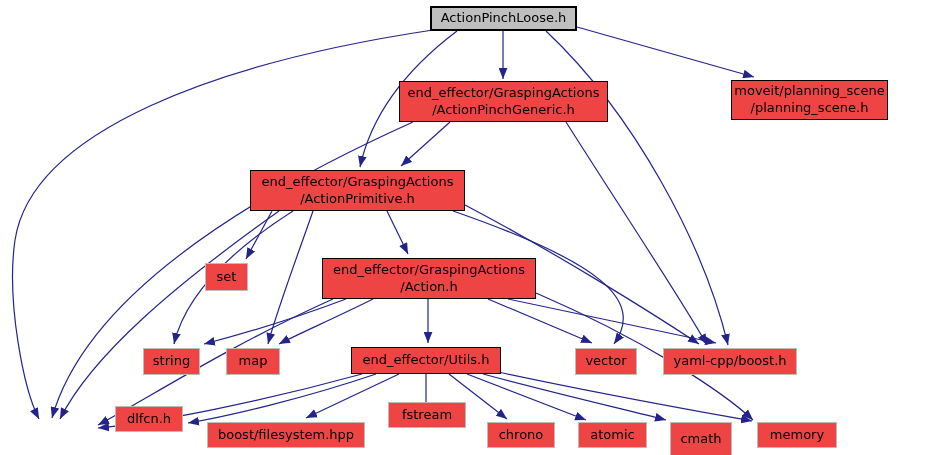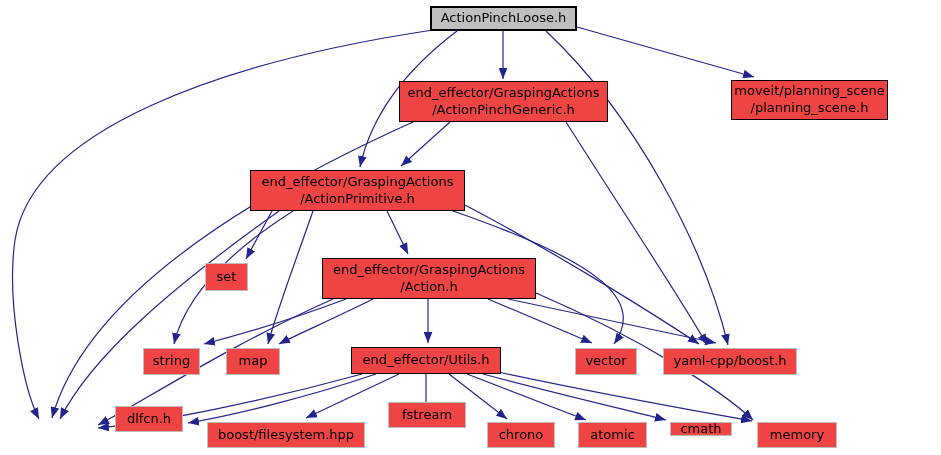--- a/index.html
+++ b/index.html
@@ -91,17 +91,17 @@
   <div class="node" style="left:115px;top:406px;width:68px;height:26px">dlfcn.h</div>
 
   <div class="node" style="left:207px;top:422px;width:158px;height:26px">boost/filesystem.hpp</div>
 
   <div class="node" style="left:388px;top:402px;width:78px;height:26px">fstream</div>
 
   <div class="node" style="left:487px;top:422px;width:68px;height:26px">chrono</div>
 
   <div class="node" style="left:578px;top:422px;width:69px;height:26px">atomic</div>
 
-  <div class="node" style="left:670px;top:422px;width:62px;height:14px">cmath</div>
+  <div class="node" style="left:670px;top:422px;width:62px;height:34px">cmath</div>
 
   <div class="node" style="left:757px;top:422px;width:80px;height:26px">memory</div>
 
 </div>
 
 </body></html>

